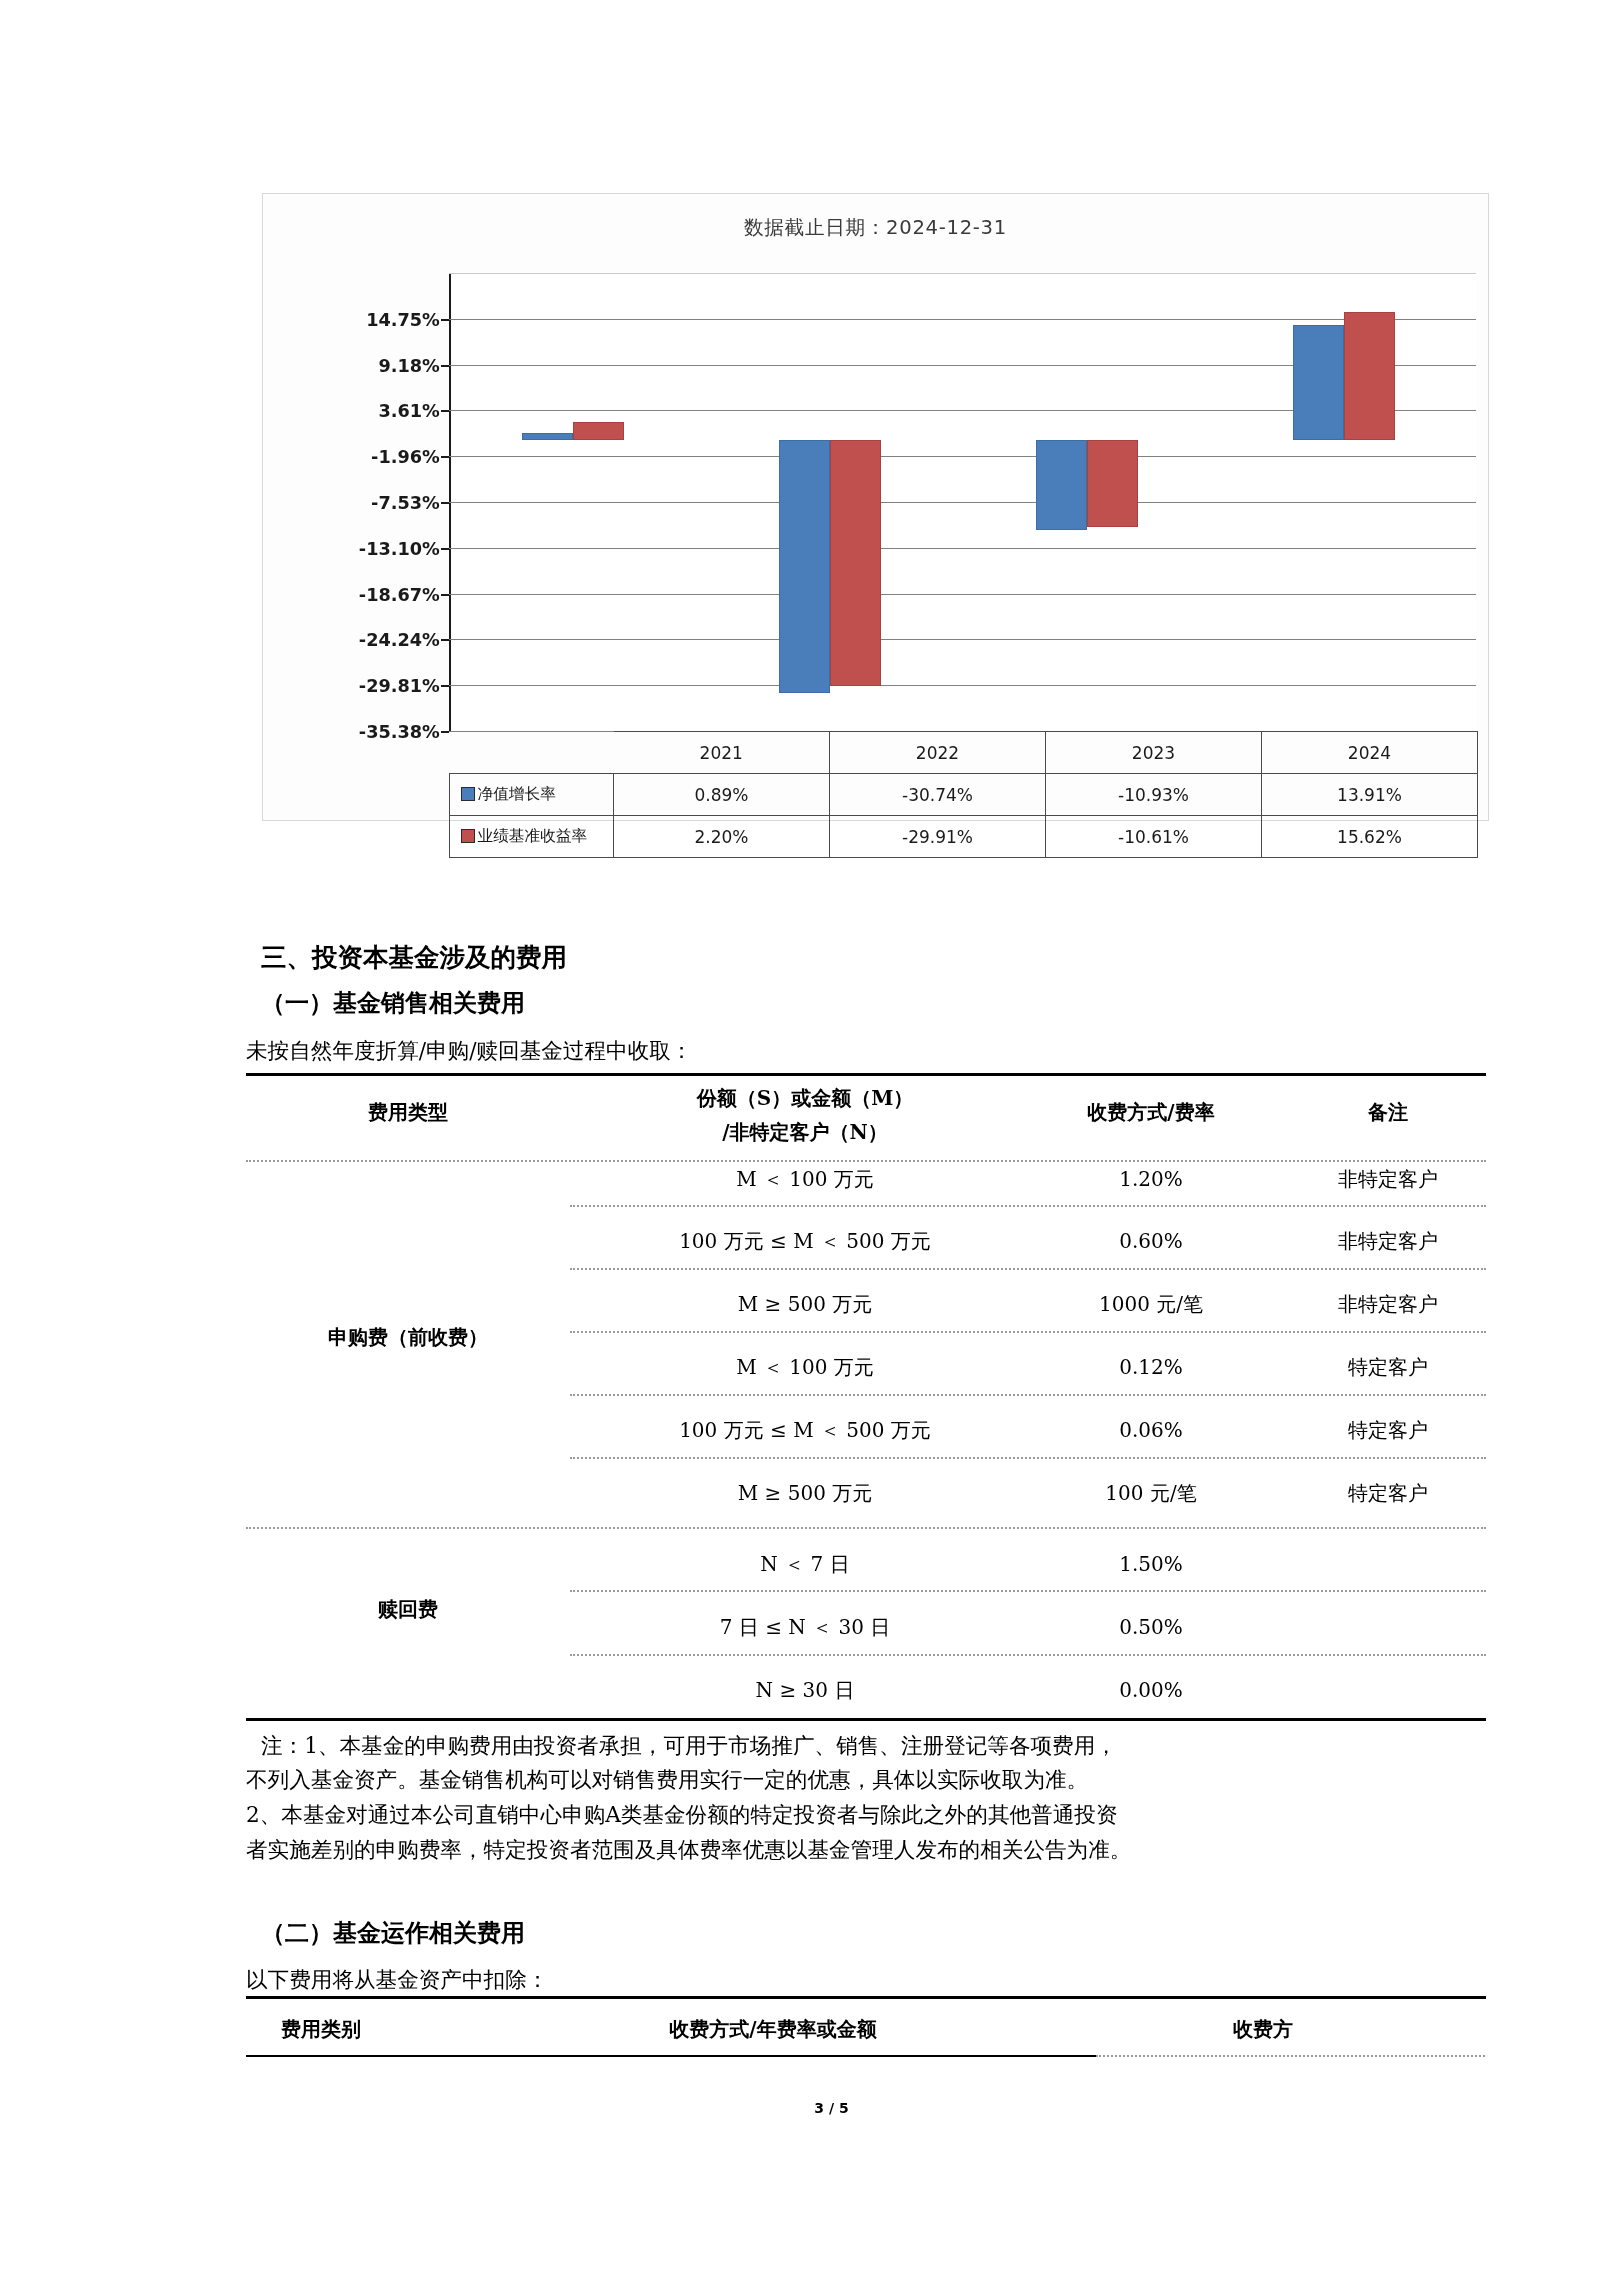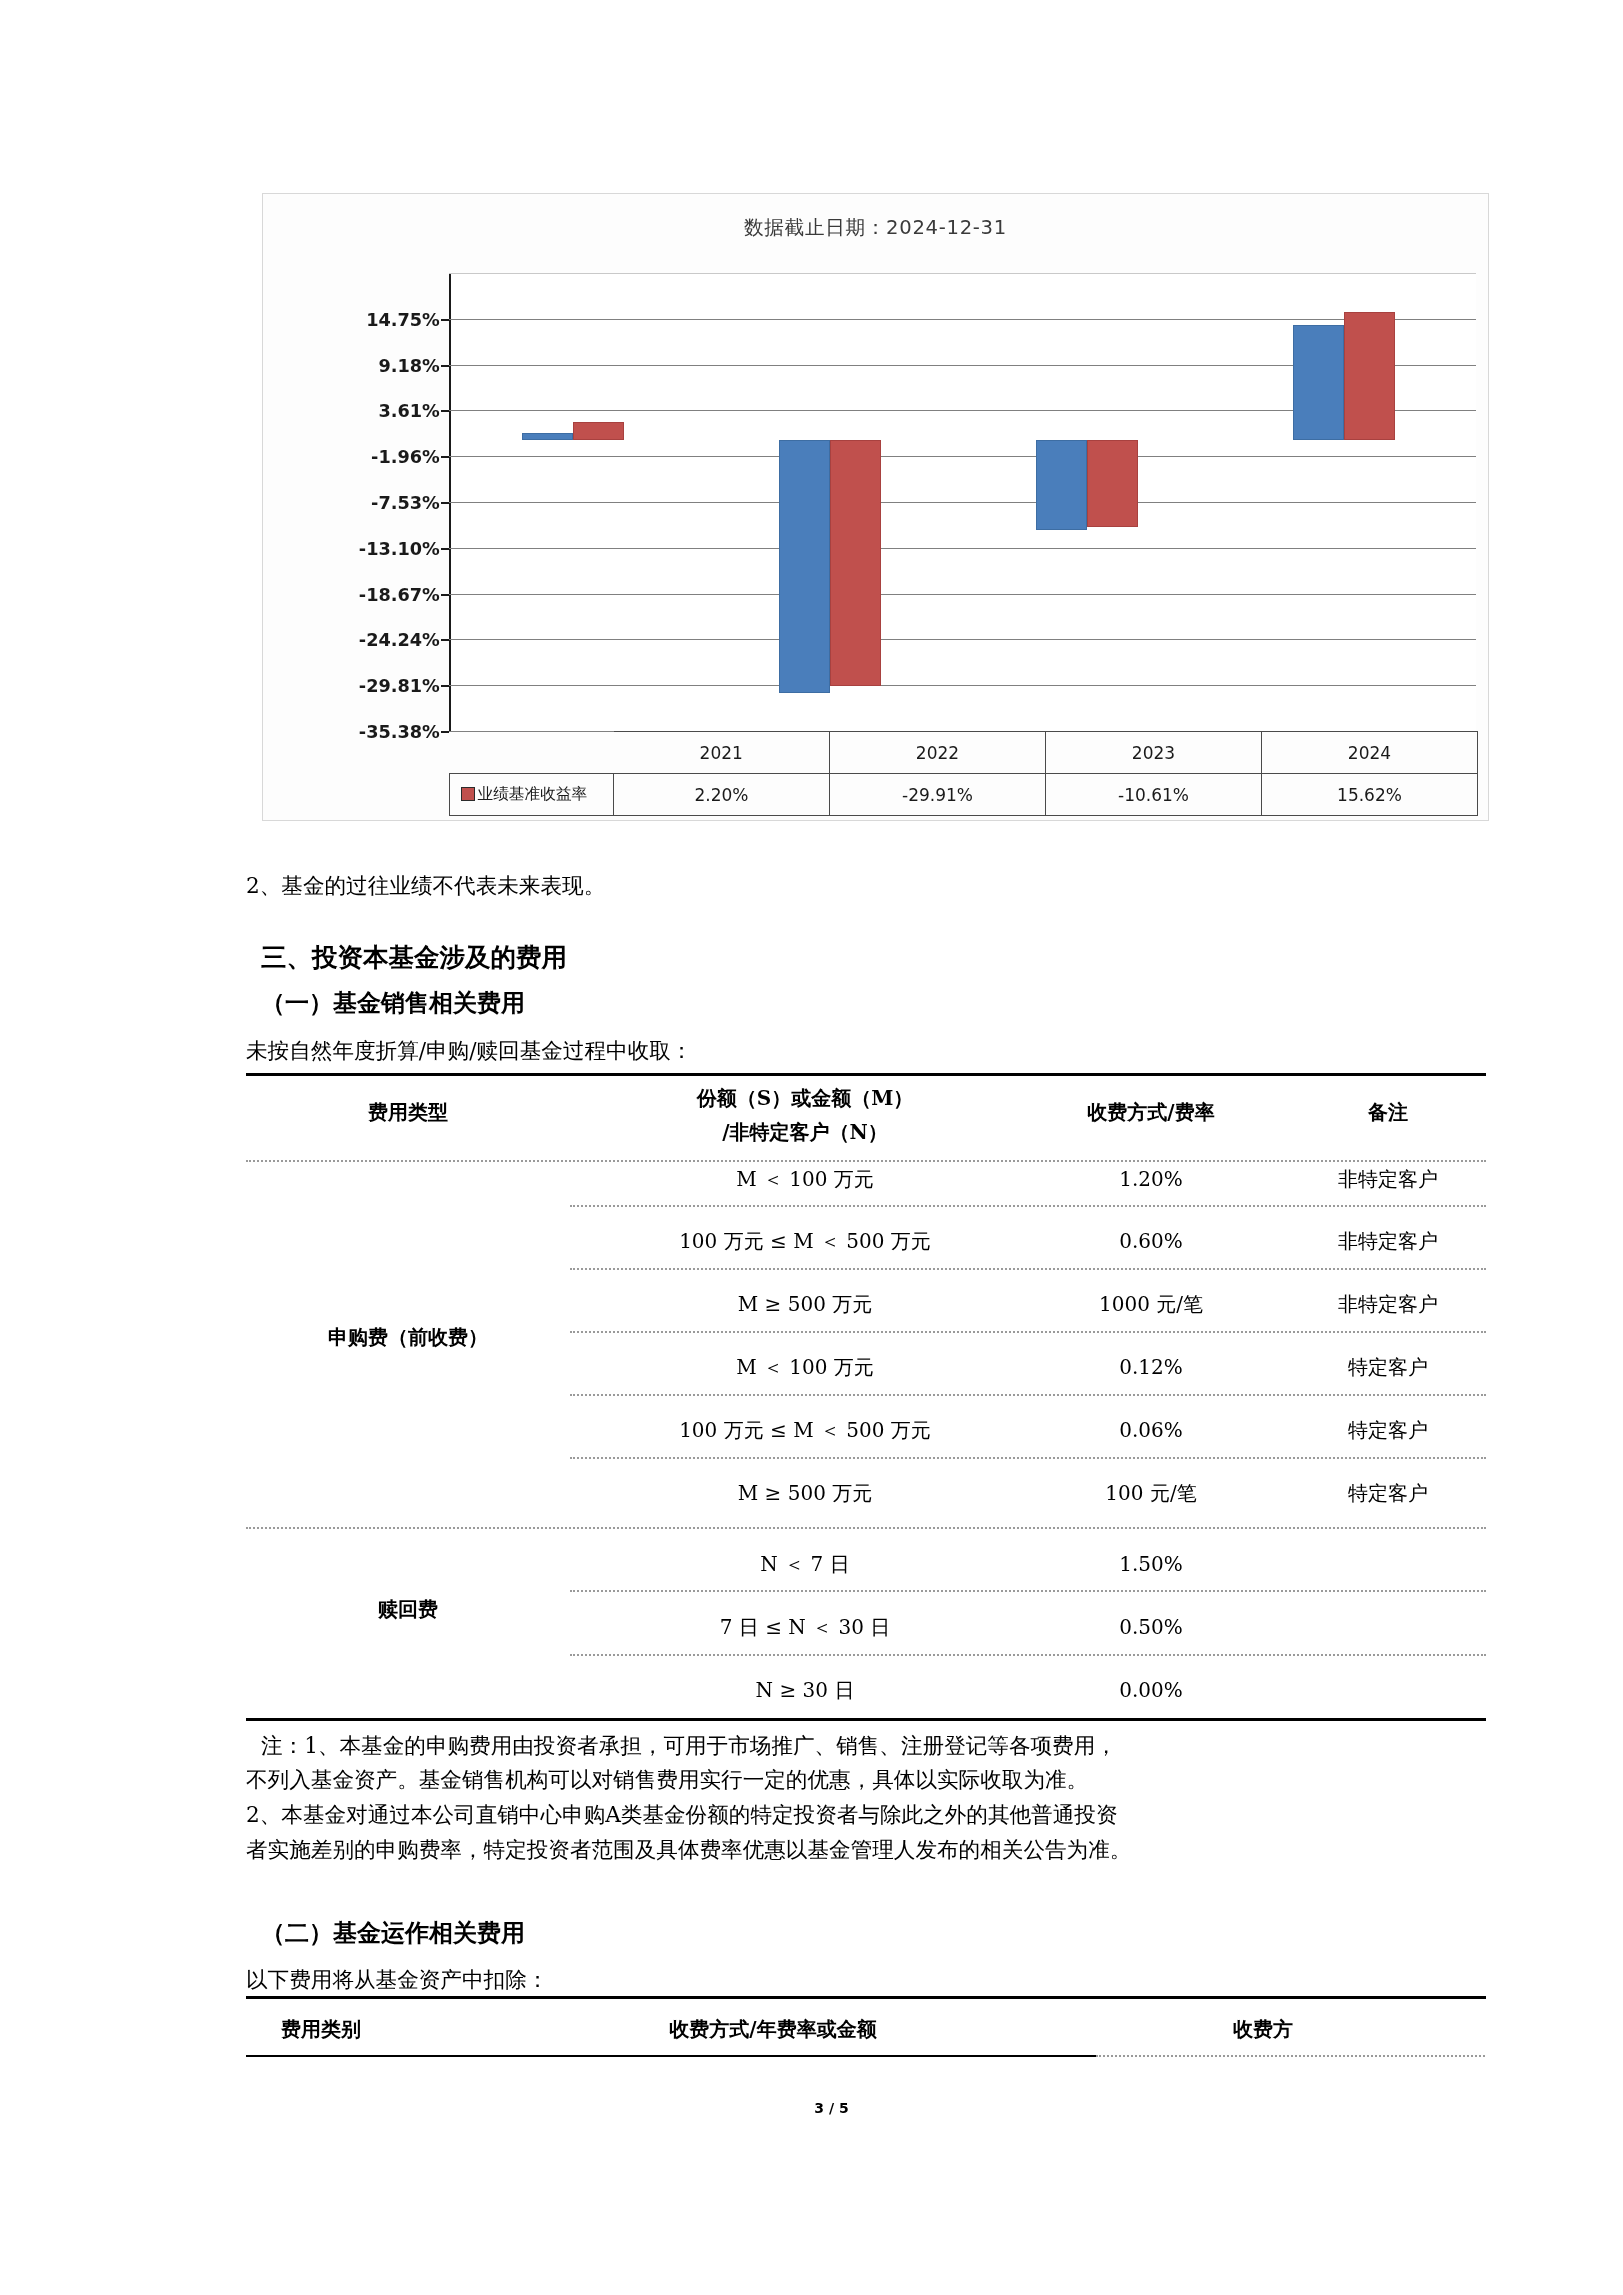--- a/index.html
+++ b/index.html
@@ -286,31 +286,37 @@
       </colgroup>
       <tbody>
           <tr class="yearrow">
         <td class="serieslbl"></td>
         <td>2021</td>
         <td>2022</td>
         <td>2023</td>
         <td>2024</td>
       </tr>
       <tr>
+        <td class="serieslbl"><span class="swatch blue"></span><span>净值增长率</span></td>
+        <td>0.89%</td>
+        <td>-30.74%</td>
+        <td>-10.93%</td>
+        <td>13.91%</td>
+      </tr>
+      <tr>
         <td class="serieslbl"><span class="swatch red"></span><span>业绩基准收益率</span></td>
         <td>2.20%</td>
         <td>-29.91%</td>
         <td>-10.61%</td>
         <td>15.62%</td>
       </tr>
     </tbody>
       </table>
   </div>
 
-  <div class="txt" style="left:226px; top:868px; width:1152px;">2、基金的过往业绩不代表未来表现。</div>
 
   <div class="heading" style="left:241px; top:940px;">三、投资本基金涉及的费用</div>
   <div class="heading sub" style="left:241px; top:987px;">（一）基金销售相关费用</div>
   <div class="txt" style="left:226px; top:1033px;">未按自然年度折算/申购/赎回基金过程中收取：</div>
 
   <div class="rule-top" style="left:226px; top:1073px; width:1240px;"></div>
   <div class="rule-dot" style="left:226px; top:1160px; width:1240px;"></div>
 
   <div class="cell bold" style="left:388px; top:1112px;">费用类型</div>
   <div class="cell bold" style="left:785px; top:1098px;">份额（S）或金额（M）</div>

